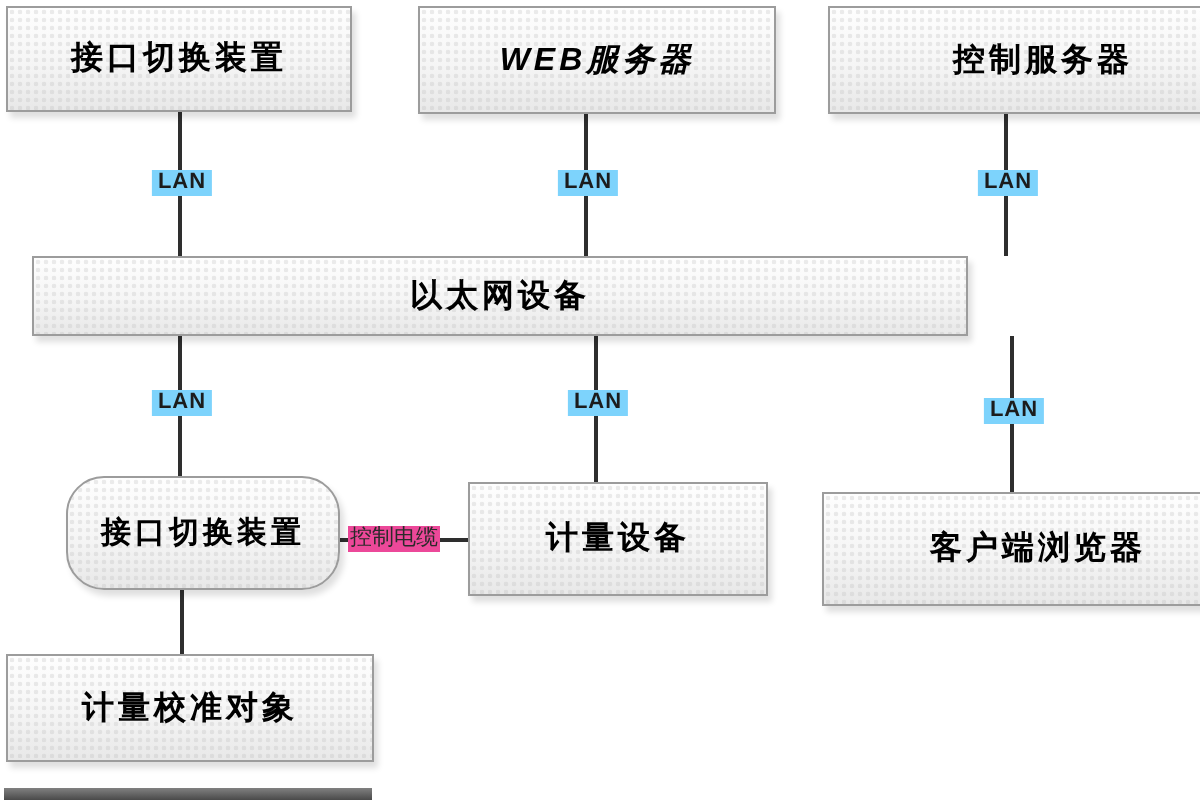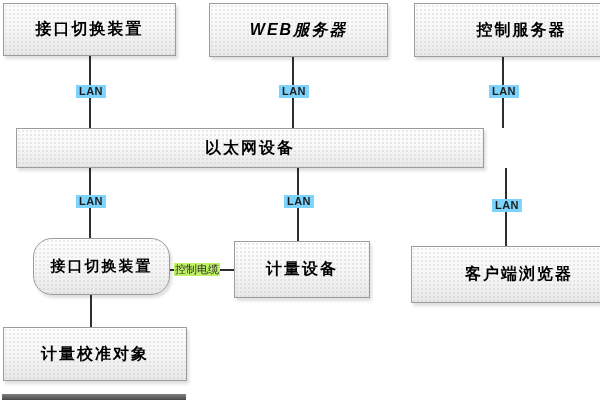--- a/index.html
+++ b/index.html
@@ -46,21 +46,21 @@
     font-size: 11px;
     font-weight: bold;
     letter-spacing: 0.5px;
     padding: 0 3px;
     line-height: 13px;
     white-space: nowrap;
   }
   .cable-label {
     position: absolute;
     transform: translateX(-50%);
-    background: #bef264;
+    background: #ec4899;
     color: #2a2a2a;
     font-size: 11px;
     font-weight: normal;
     letter-spacing: 0;
     padding: 0 1px;
     line-height: 13px;
     white-space: nowrap;
   }
   #edge-shadow-strip {
     position: absolute;
@@ -68,21 +68,21 @@
     background: linear-gradient(180deg, #6a6a6a 0%, #2a2a2a 100%);
     opacity: 0.85;
   }
 
   
   #node-db      { left: 3px;   top: 3px;   width: 173px; height: 53px; }
   #node-web     { left: 209px; top: 3px;   width: 179px; height: 54px; font-style: italic; }
   #node-ctrl    { left: 414px; top: 3px;   width: 215px; height: 54px; }
   #node-eth     { left: 16px;  top: 128px; width: 468px; height: 40px; }
   #node-switch  { left: 33px;  top: 238px; width: 137px; height: 57px; font-size: 15px; border-radius: 19px; }
-  #node-meter   { left: 234px; top: 241px; width: 136px; height: 57px; }
+  #node-meter   { left: 234px; top: 241px; width: 150px; height: 57px; }
   #node-client  { left: 411px; top: 246px; width: 216px; height: 57px; }
   #node-target  { left: 3px;   top: 327px; width: 184px; height: 54px; }
 </style>
 </head>
 <body>
 
 <div id="stage">
 
   <div class="vline" style="left:89px; top:56px; height:72px;"></div>
   <div class="vline" style="left:292px; top:57px; height:71px;"></div>

